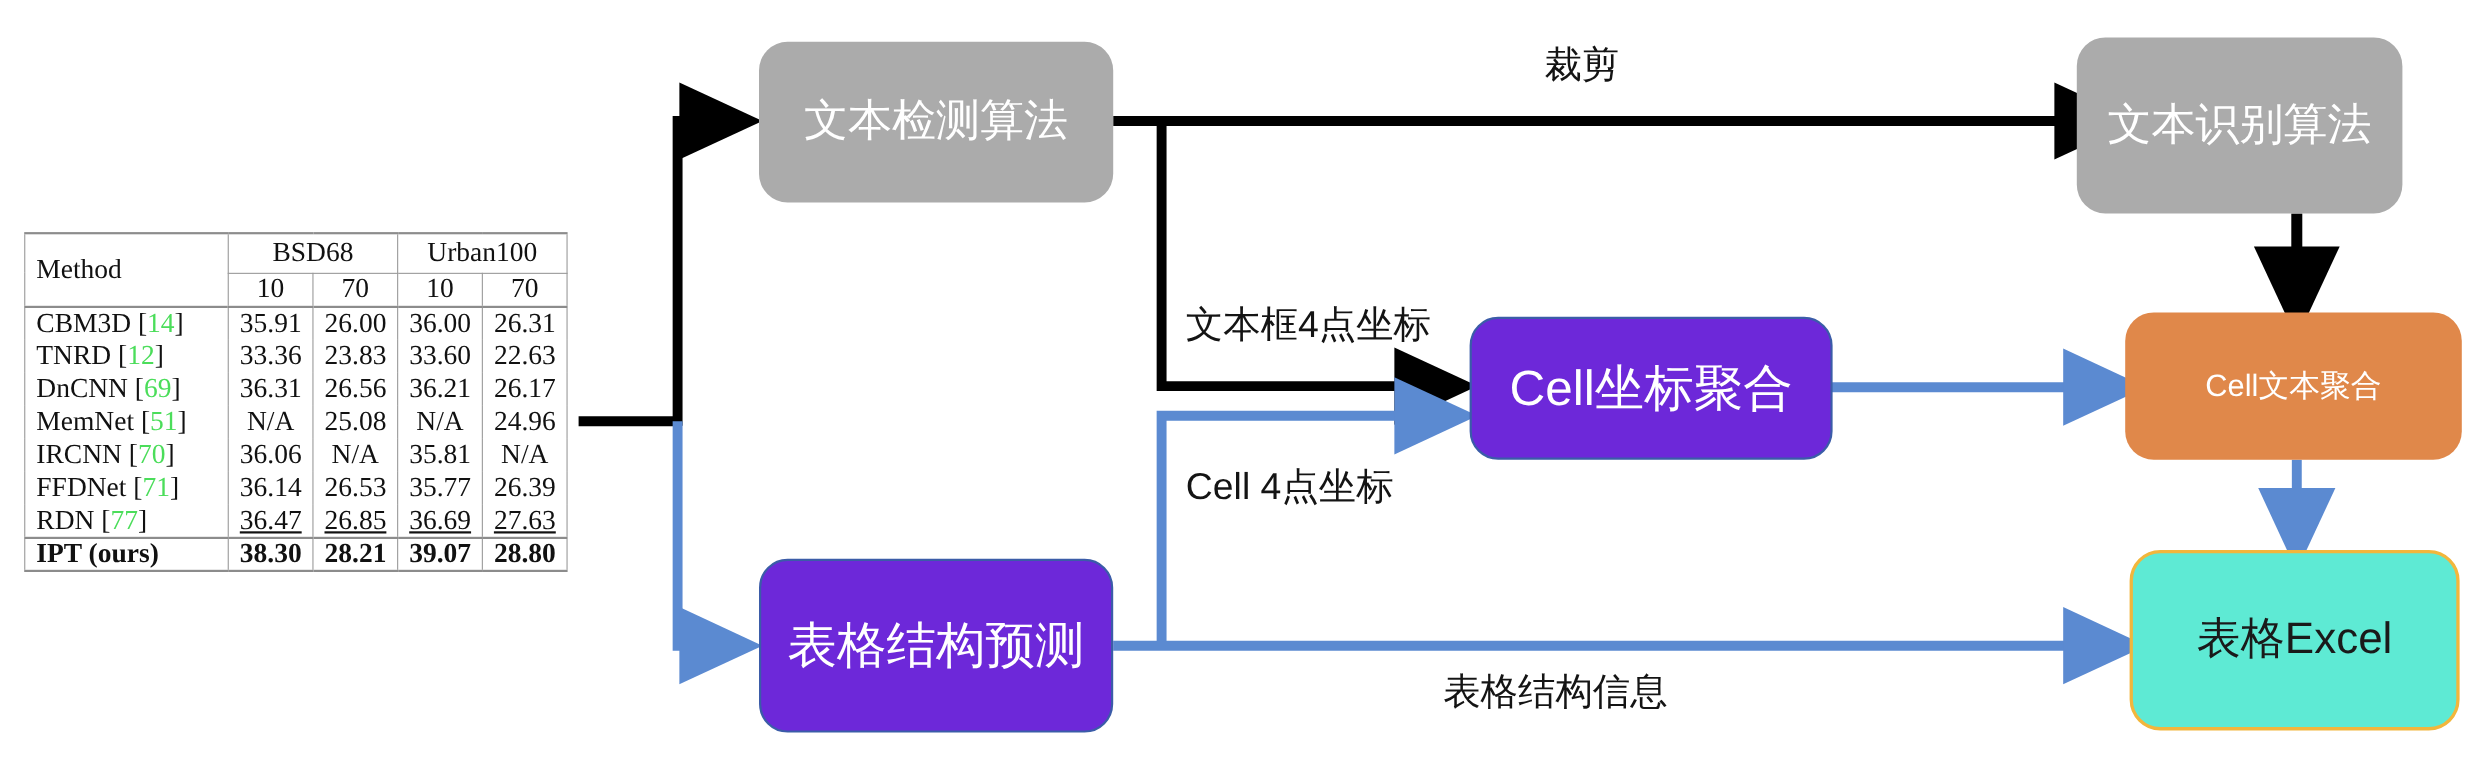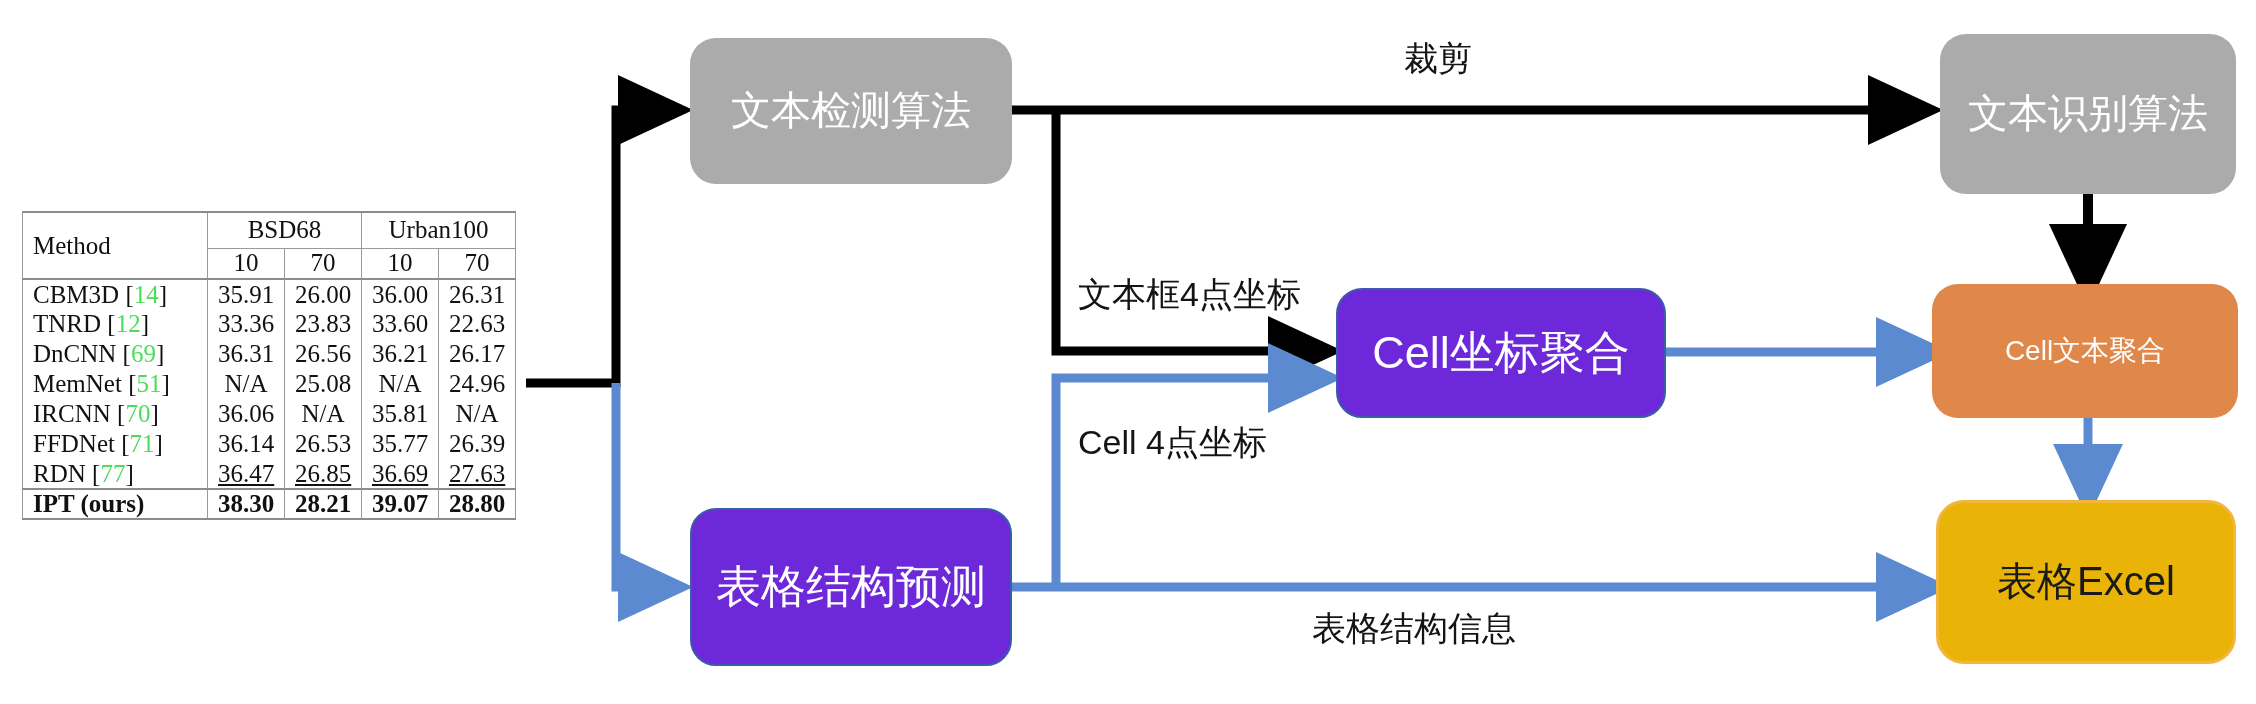--- a/index.html
+++ b/index.html
@@ -87,21 +87,21 @@
     border-radius: 26px;
     font-size: 45px;
   }
   .node.orange {
     background: #e0884a;
     color: #ffffff;
     border-radius: 26px;
     font-size: 28px;
   }
   .node.outline {
-    background: #eab308;
+    background: #5eead4;
     color: #1a1a1a;
     border: 3.5px solid #f2b63c;
     border-radius: 28px;
     font-size: 40px;
   }
 
   
   .elabel {
     position: absolute;
     color: #141414;
@@ -239,21 +239,21 @@
             <td><span class="bold">28.80</span></td>
           </tr>
         </tbody>
     </table>
   </div>
 
   <div class="node gray" style="left:690px; top:38px; width:322px; height:146px;">
     <span>文本检测算法</span>
   </div>
 
-  <div class="node gray" style="left:1940px; top:34px; width:296px; height:160px; padding:0 22px;">
+  <div class="node gray" style="left:1888px; top:34px; width:296px; height:160px; padding:0 22px;">
     <span>文本识别算法</span>
   </div>
 
   <div class="node blue" style="left:1336px; top:288px; width:330px; height:130px;">
     <span>Cell坐标聚合</span>
   </div>
 
   <div class="node orange" style="left:1932px; top:284px; width:306px; height:134px;">
     <span>Cell文本聚合</span>
   </div>

